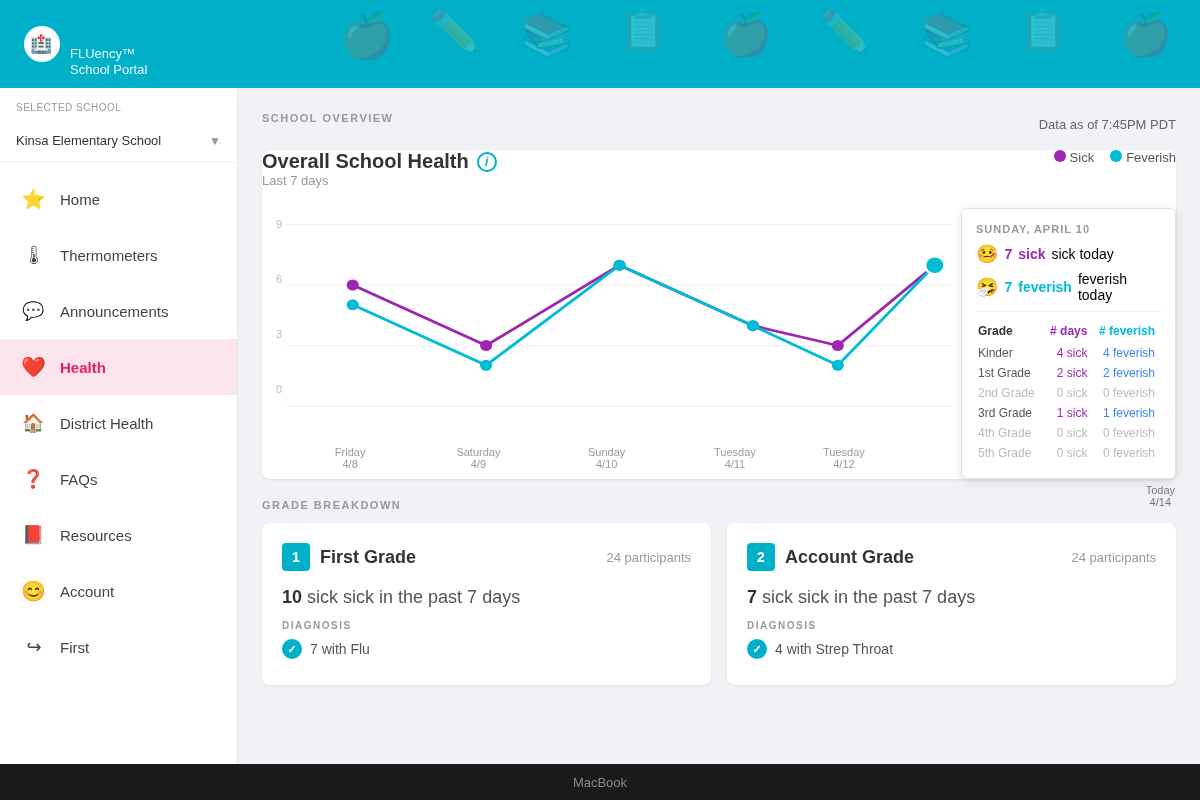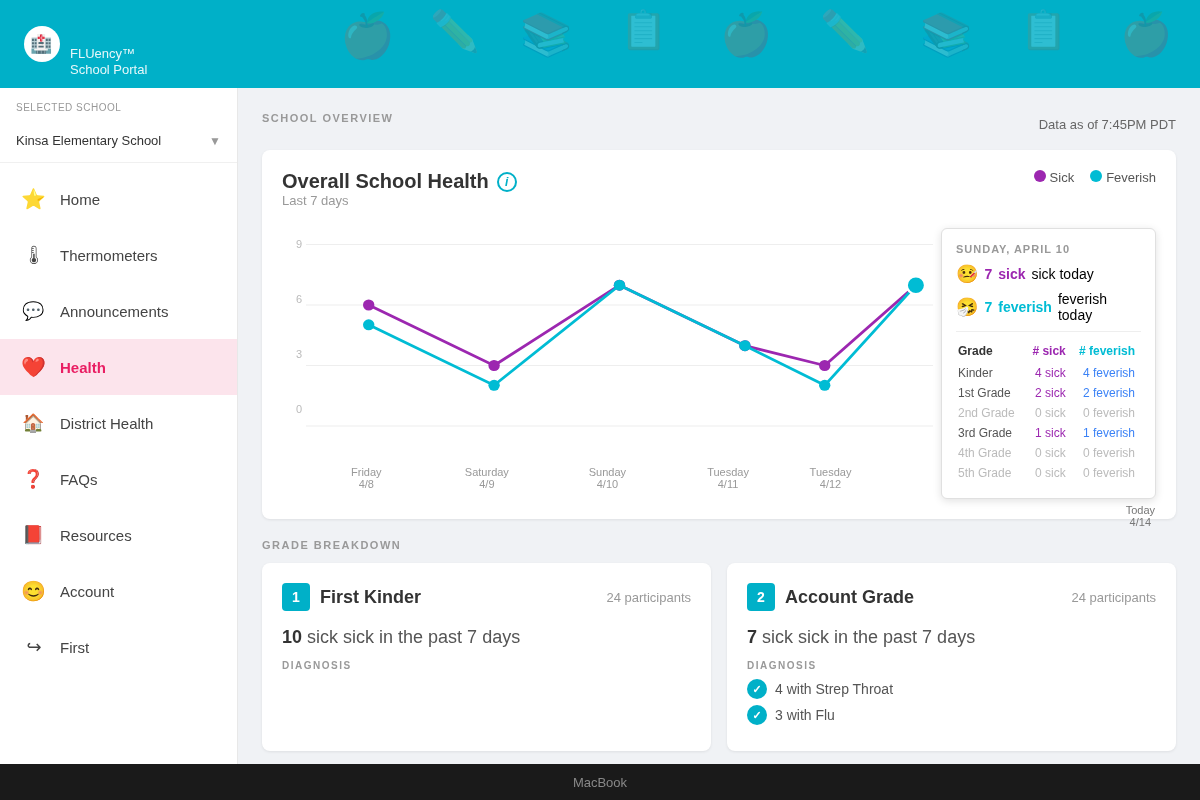--- a/index.html
+++ b/index.html
@@ -31,21 +31,21 @@
     .nav-label { font-size: 15px; }
     
     
     .content { flex: 1; overflow-y: auto; padding: 24px; background: #f0f2f5; }
     
     .section-title { font-size: 11px; font-weight: 700; color: #999; letter-spacing: 1.5px; text-transform: uppercase; margin-bottom: 12px; }
     .section-header { display: flex; justify-content: space-between; align-items: center; margin-bottom: 14px; }
     .data-timestamp { font-size: 13px; color: #666; }
     
     
-    .chart-card { background: white; border-radius: 8px; padding: 20px; margin-bottom: 20px; box-shadow: 0 1px 3px rgba(0,0,0,0.08); position: relative; }
+    .chart-card { background: white; border-radius: 8px; margin-bottom: 20px; box-shadow: 0 1px 3px rgba(0,0,0,0.08); position: relative; }
     .chart-card-header { display: flex; justify-content: space-between; align-items: flex-start; margin-bottom: 4px; }
     .chart-title { font-size: 20px; font-weight: 700; color: #333; display: flex; align-items: center; gap: 8px; }
     .chart-subtitle { font-size: 13px; color: #999; margin-bottom: 16px; }
     .chart-legend { display: flex; align-items: center; gap: 16px; font-size: 13px; color: #555; }
     .legend-dot { width: 12px; height: 12px; border-radius: 50%; display: inline-block; margin-right: 4px; }
     .legend-sick { background: #9c27b0; }
     .legend-feverish { background: #00bcd4; }
     
     .chart-area { position: relative; height: 220px; }
     .chart-svg { width: 100%; height: 100%; }
@@ -262,21 +262,21 @@
               <span style="font-size:18px;">🤧</span>
               <span class="count feverish-count">7</span>
               <span style="font-weight:700;color:#00bcd4;">feverish</span>
               <span>feverish today</span>
             </div>
             <hr class="tooltip-divider">
             <table class="tooltip-table">
               <thead>
                 <tr>
                   <th>Grade</th>
-                  <th class="right" style="color:#9c27b0;"># sick</th>
+                  <th class="right" style="color:#9c27b0;"># days</th>
                   <th class="right" style="color:#00bcd4;"># feverish</th>
                 </tr>
               </thead>
               <tbody>
                 <tr>
                   <td class="grade-cell">Kinder</td>
                   <td class="right sick-cell">4 sick</td>
                   <td class="right feverish-cell">4 feverish</td>
                 </tr>
                 <tr>
@@ -314,50 +314,50 @@
         </div>
       </div>
 
       <div class="section-title">GRADE BREAKDOWN</div>
       <div class="grade-grid">
 
         <div class="grade-card">
           <div class="grade-card-header">
             <div class="grade-header-left">
               <div class="grade-badge">1</div>
-              <span class="grade-name">First Kinder</span>
+              <span class="grade-name">First Grade</span>
             </div>
             <span class="grade-participants">24 participants</span>
           </div>
           <div class="sick-stat">
             <strong>10</strong> <span>sick</span> <span>sick in the past 7 days</span>
           </div>
           <div class="diagnosis-title">DIAGNOSIS</div>
+          <div class="diagnosis-item">
+            <div class="diagnosis-dot"></div>
+            <span>7 with Flu</span>
+          </div>
         </div>
 
         <div class="grade-card">
           <div class="grade-card-header">
             <div class="grade-header-left">
               <div class="grade-badge">2</div>
               <span class="grade-name">Account Grade</span>
             </div>
             <span class="grade-participants">24 participants</span>
           </div>
           <div class="sick-stat">
             <strong>7</strong> <span>sick</span> <span>sick in the past 7 days</span>
           </div>
           <div class="diagnosis-title">DIAGNOSIS</div>
           <div class="diagnosis-item">
             <div class="diagnosis-dot"></div>
             <span>4 with Strep Throat</span>
           </div>
-          <div class="diagnosis-item">
-            <div class="diagnosis-dot"></div>
-            <span>3 with Flu</span>
-          </div>
         </div>
       </div>
     </div>
   </div>
 
   <div class="macbook-bar">
     <span>MacBook</span>
   </div>
 </div>
 

